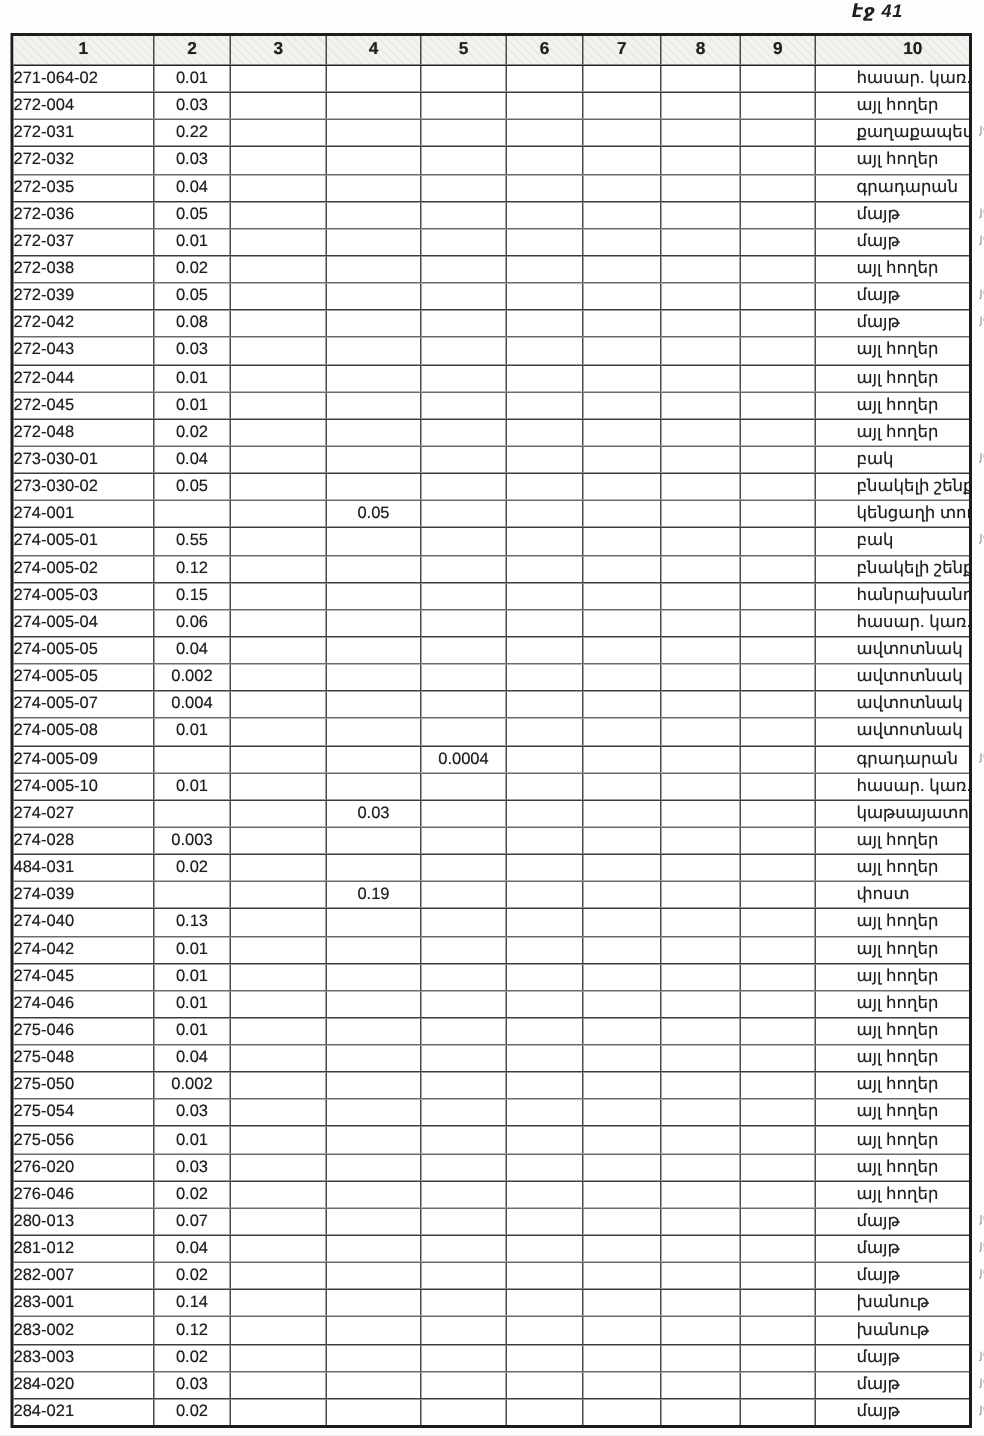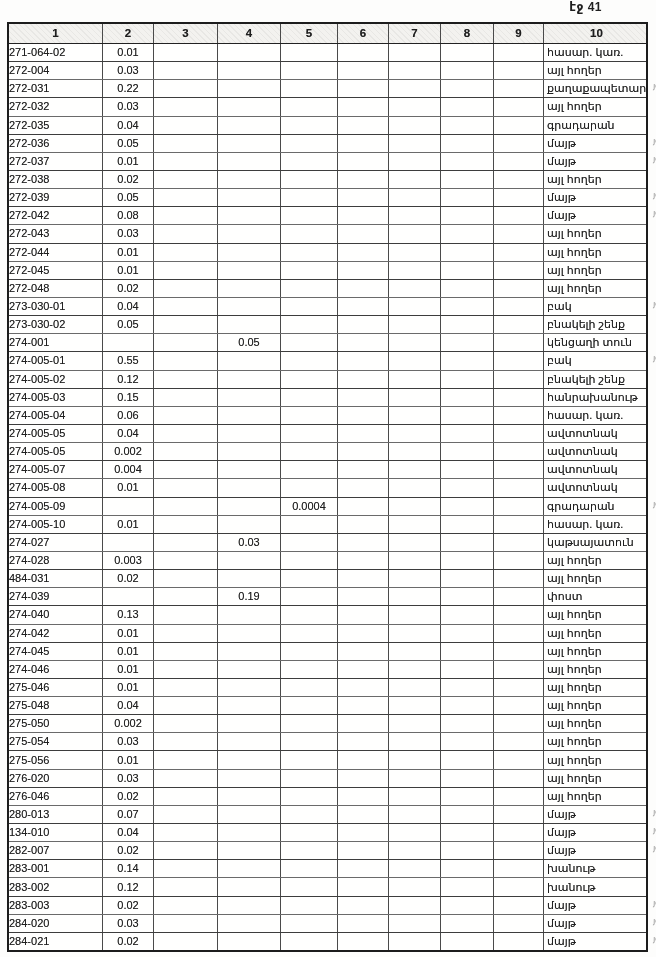--- a/index.html
+++ b/index.html
@@ -12,20 +12,21 @@
     color: #1f1f1f;
     overflow: hidden;
   }
   .page-label {
     position: absolute;
     top: 0;
     right: 54px;
     font-size: 12px;
     font-weight: bold;
     letter-spacing: 0.5px;
+    font-style: italic;
   }
   .table-wrap {
     position: absolute;
     top: 22px;
     left: 7px;
     width: 641px;
     border: 2px solid #1c1c1c;
     box-sizing: border-box;
     background: #fffffe;
   }
@@ -52,21 +53,21 @@
     font-size: 11px;
     line-height: 1;
     overflow: hidden;
     white-space: nowrap;
     text-shadow: 0 0 0.5px rgba(20,20,20,0.55);
   }
   .cell:last-of-type, .cell.c10 { border-right: none; }
   .cell.hc { justify-content: center; font-size: 11.5px; font-weight: 600; }
   .cell.c1 { padding-left: 0; }
   .cell.c2, .cell.c4, .cell.c5 { justify-content: center; }
-  .cell.c10 { padding-left: 3px; }
+  .cell.c10 { padding-left: 3px; margin-left: 24px; }
   .mark {
     position: absolute;
     right: -14px;
     top: 2px;
     font-size: 8px;
     color: #8d8d8d;
     transform: rotate(-10deg);
     font-style: italic;
     line-height: 1;
   }
@@ -688,21 +689,21 @@
     <div class="cell c5"></div>
     <div class="cell c6"></div>
     <div class="cell c7"></div>
     <div class="cell c8"></div>
     <div class="cell c9"></div>
     <div class="cell c10">մայթ</div>
     <span class="mark">յժ</span>
   </div>
 
   <div class="row">
-    <div class="cell c1">134-010</div>
+    <div class="cell c1">281-012</div>
     <div class="cell c2">0.04</div>
     <div class="cell c3"></div>
     <div class="cell c4"></div>
     <div class="cell c5"></div>
     <div class="cell c6"></div>
     <div class="cell c7"></div>
     <div class="cell c8"></div>
     <div class="cell c9"></div>
     <div class="cell c10">մայթ</div>
     <span class="mark">յժ</span>

